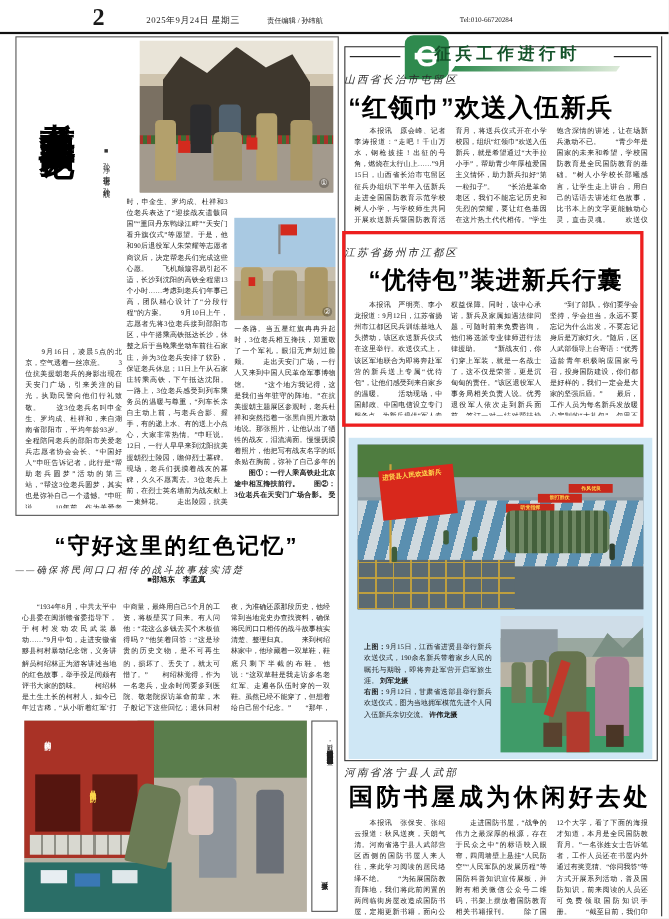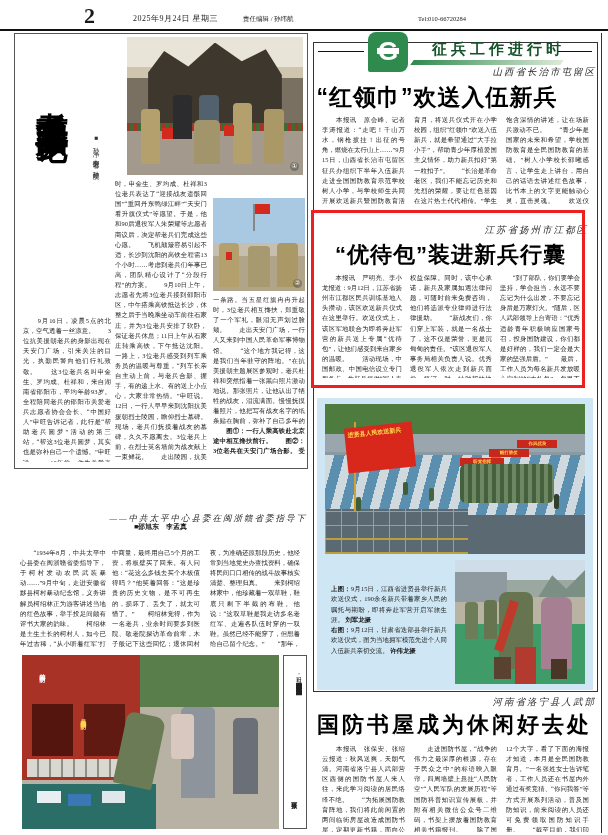--- a/index.html
+++ b/index.html
@@ -9,21 +9,21 @@
   
   .pagenum{font-size:22px;font-weight:700;font-family:"Liberation Serif",serif;}
   .hdr-small{font-size:8px;color:#222;letter-spacing:.5px;}
   .hdr-tiny{font-size:6.5px;color:#222;}
   .section-title{font-size:21px;font-weight:900;letter-spacing:22px;font-family:"Liberation Sans","DejaVu Sans",sans-serif;}
   .masthead{background:#1b7a45;color:#fff;border-radius:3px;font-size:14px;font-weight:700;
             font-style:italic;text-align:center;line-height:24px;letter-spacing:1px;}
   .hdr-rule{background:#111;height:2px;}
   
   .col{font-size:6.4px;line-height:1.58;text-align:justify;overflow:hidden;color:#232323;}
-  .loc{font-size:9.5px;text-align:right;letter-spacing:2px;color:#2b2b2b;font-style:italic;}
+  .loc{font-size:9.5px;text-align:left;letter-spacing:2px;color:#2b2b2b;font-style:italic;}
   .headline{font-family:"Liberation Sans","DejaVu Sans",sans-serif;font-weight:900;text-align:center;color:#000;}
   .kicker-byline{font-size:7px;font-weight:700;text-align:center;}
   .boxed{border:1px solid #555;}
   .vrule{background:#333;width:1px;}
   
   .vtitle{writing-mode:vertical-rl;font-family:"Liberation Sans","DejaVu Sans",sans-serif;
           font-weight:900;font-size:33px;letter-spacing:3px;color:#000;}
   .vbyline{writing-mode:vertical-rl;font-size:6.5px;color:#333;letter-spacing:1px;}
   .vcaption{writing-mode:vertical-rl;font-size:6px;line-height:1.7;color:#222;text-align:justify;}
   .capbold{font-weight:700;}
@@ -91,21 +91,22 @@
 
     <div class="col abs" style="left:8px;top:282px;width:88px;height:146px;">　　9月16日，凌晨5点的北京，空气透着一丝凉意。　　3位抗美援朝老兵的身影出现在天安门广场，引来关注的目光，执勤民警向他们行礼致敬。　　这3位老兵名叫申金生、罗均成、杜祥和，来自湖南省邵阳市，平均年龄93岁。　　全程陪同老兵的邵阳市关爱老兵志愿者协会会长、“中国好人”申旺告诉记者，此行是“帮助老兵圆梦”活动的第三站，“帮这3位老兵圆梦，其实也是弥补自己一个遗憾。”申旺说。　　10年前，作为关爱老兵志愿者的申旺，认识了抗战老兵杨敏子，并与他结下了深厚情谊。</div>
     <div class="col abs" style="left:100px;top:145px;width:92px;height:283px;">时，申金生、罗均成、杜祥和3位老兵表达了“迎接战友遗骸回国”“重回丹东鸭绿江畔”“天安门看升旗仪式”等愿望。于是，他和90后退役军人朱荣耀等志愿者商议后，决定帮老兵们完成这些心愿。　　飞机颠簸容易引起不适，长沙到沈阳的高铁全程需13个小时……考虑到老兵们年事已高，团队精心设计了“分段行程”的方案。　　9月10日上午，志愿者先将3位老兵接到邵阳市区，中午搭乘高铁抵达长沙，休整之后于当晚乘坐动车前往石家庄，并为3位老兵安排了软卧，保证老兵休息；11日上午从石家庄转乘高铁，下午抵达沈阳。　　一路上，3位老兵感受到列车乘务员的温暖与尊重，“列车长亲自主动上前，与老兵合影、握手，有的递上水、有的送上小点心，大家非常热情。”申旺说。　　12日，一行人早早来到沈阳抗美援朝烈士陵园，瞻仰烈士墓碑。现场，老兵们抚摸着战友的墓碑，久久不愿离去。3位老兵上前，在烈士英名墙前为战友献上一束鲜花。　　走出陵园，抗美援朝老兵李伟波的家属亲手将一包家乡特产送给3位老兵，并对他们说：“爷爷，战争胜利了，现在的祖国很强大，你们要保重身体。”　　13日，一行人赶赴丹东，来到鸭绿江断桥边。“当年，我们在夜色中跨过鸭绿江，去保家卫国。如今祖国强盛，人民安居乐业，和平来之不易，我们要倍加珍惜。”老兵申金生说道。　　休整两天后，他们再次踏上旅途，来到首都北京。因为老兵腿脚不便，为了赶上16日早上的升旗仪式，他们凌晨便出发。　　天将破晓，天安门广场上已是人山人海。看到3位老兵，人们自觉让出</div>
     <div class="col abs" style="left:198px;top:261px;width:92px;height:130px;">一条路。当五星红旗冉冉升起时，3位老兵相互搀扶，郑重敬了一个军礼，眼泪无声划过脸颊。　　走出天安门广场，一行人又来到中国人民革命军事博物馆。　　“这个地方我记得，这是我们当年驻守的阵地。”在抗美援朝主题展区参观时，老兵杜祥和突然指着一张黑白照片激动地说。那张照片，让他认出了牺牲的战友，泪流满面。慢慢抚摸着照片，他把写有战友名字的纸条贴在胸前，弥补了自己多年的遗憾。</div>
     <div class="col abs capbold" style="left:198px;top:392px;width:92px;height:30px;">
       <span>　　图①：一行人乘高铁赴北京途中相互搀扶前行。　　图②：3位老兵在天安门广场合影。</span>
       <span>受访者供图</span>
     </div>
   </div>
 
-  <div class="abs loc" style="left:14px;top:513px;width:293px;font-size:8.5px;">——中共太平中心县委在闽浙赣省委指导下</div>
+  <div class="abs headline" style="left:14px;top:483px;width:293px;font-size:20px;letter-spacing:2px;">“守好这里的红色记忆”</div>
+  <div class="abs loc" style="left:14px;top:513px;width:293px;font-size:8.5px;">——确保将民间口口相传的战斗故事核实清楚</div>
   <div class="abs kicker-byline" style="left:14px;top:522px;width:293px;">■邵旭东　李孟真</div>
   <div class="col abs" style="left:20px;top:548px;width:86px;height:100px;">　　“1934年8月，中共太平中心县委在闽浙赣省委指导下，于柯村发动农民武装暴动……”9月中旬，走进安徽省黟县柯村暴动纪念馆，义务讲解员柯绍林正为游客讲述当地的红色故事，举手投足间颇有评书大家的韵味。　　柯绍林是土生土长的柯村人，如今已年过古稀，“从小听着红军‘打土豪、分田地’的革命故事长大，耳濡目染下，我养成了收集红色老物件的习惯。”柯绍林说。　　1998年7月，柯绍林听说邻村一户农民家中，有一条红军写在板壁上的红色标语，便同家里人商量</div>
   <div class="col abs" style="left:112px;top:548px;width:88px;height:100px;">中商量，最终用自己5个月的工资，将板壁买了回来。有人问他：“花这么多钱去买个木板值得吗？”他笑着回答：“这是珍贵的历史文物，是不可再生的，损坏了、丢失了，就太可惜了。”　　柯绍林觉得，作为一名老兵，业余时间要多到医院、敬老院探访革命前辈，木子般记下这些回忆；退休回村居住后，他踏下了更多的足迹。每当听说哪里有关于红军的故事，他总要登门拜访，将其记录下来。　　刚开始担任讲解员时，因缺乏资料，柯绍林挑灯熬</div>
   <div class="col abs" style="left:210px;top:548px;width:90px;height:100px;">夜，为准确还原那段历史，他经常到当地党史办查找资料，确保将民间口口相传的战斗故事核实清楚、整理归真。　　来到柯绍林家中，他珍藏着一双草鞋，鞋底只剩下半截的布鞋。他说：“这双草鞋是我走访多名老红军、走遍各队伍时穿的一双鞋。虽然已经不能穿了，但想着给自己留个纪念。”　　“那年，风雨飘摇，柯村红旗不倒……”每当讲解本段历史上难忘的故事时，柯绍林总说：“先辈们用鲜血</div>
 
   <div class="photo" style="left:22px;top:655px;width:257px;height:174px;background:#b8b2a4;">
     <div class="abs" style="left:40%;top:0;width:60%;height:30%;background:#5a7d4c;"></div>
     <div class="abs" style="left:0;top:0;width:46%;height:72%;background:#a93226;"></div>
     <div class="abs" style="left:4%;top:28%;width:16%;height:30%;background:#55150f;"></div>
     <div class="abs" style="left:24%;top:28%;width:16%;height:30%;background:#611a12;"></div>
@@ -129,21 +130,21 @@
 
   <div class="abs boxed" style="left:313px;top:42px;width:283px;height:648px;border-color:#333;"></div>
   <div class="abs vrule" style="left:601px;top:33px;height:800px;"></div>
 
   <div class="abs banner-line" style="left:318px;top:51px;width:46px;"></div>
   <div class="abs banner-line" style="left:558px;top:51px;width:34px;"></div>
   <div class="abs glogo" style="left:368px;top:32px;width:40px;height:40px;">
     <span>G</span>
     <span class="glogo-inner"></span>
   </div>
-  <div class="abs banner-label" style="left:432px;top:40px;">征兵工作进行时</div>
+  <div class="abs banner-label" style="left:395px;top:40px;">征兵工作进行时</div>
   <div class="abs swoosh" style="left:412px;top:60px;width:150px;"></div>
 
   <div class="abs loc" style="left:313px;top:66px;width:283px;">山西省长治市屯留区</div>
   <div class="abs headline" style="left:313px;top:82px;width:248px;font-size:23px;letter-spacing:1px;">“红领巾”欢送入伍新兵</div>
   <div class="col abs" style="left:322px;top:115px;width:83px;height:90px;">　　本报讯　原会峰、记者李涛报道：“走吧！千山万水，钢枪披挂！出征的号角，燃烧在太行山上……”9月15日，山西省长治市屯留区征兵办组织下半年入伍新兵走进全国国防教育示范学校树人小学，与学校师生共同开展欢送新兵暨国防教育活动。</div>
   <div class="col abs" style="left:414px;top:115px;width:83px;height:90px;">育月，将送兵仪式开在小学校园，组织“红领巾”欢送入伍新兵，就是希望通过“大手拉小手”，帮助青少年厚植爱国主义情怀，助力新兵扣好“第一粒扣子”。　　“长治是革命老区，我们不能忘记历史和先烈的荣耀，要让红色基因在这片热土代代相传。”学生代表走上讲台，讲述家乡的抗战故事，一段段</div>
   <div class="col abs" style="left:506px;top:115px;width:83px;height:90px;">饱含深情的讲述，让在场新兵激动不已。　　“青少年是国家的未来和希望，学校国防教育是全民国防教育的基础。”树人小学校长邵曦感言，让学生走上讲台，用自己的话语去讲述红色故事，比书本上的文字更能触动心灵，直击灵魂。　　欢送仪式现场，新兵现场展示了队列动作，分享了自己此次入伍的心得体会，并勉励学生：“同学们，要坚持梦想，勇往直前，希望未来有一天，我们能在军营相聚。”</div>
 
   <div class="abs headline" style="left:313px;top:240px;width:275px;font-size:22px;letter-spacing:1px;">“优待包”装进新兵行囊</div>
   <div class="abs loc" style="left:313px;top:224px;width:275px;">江苏省扬州市江都区</div>

